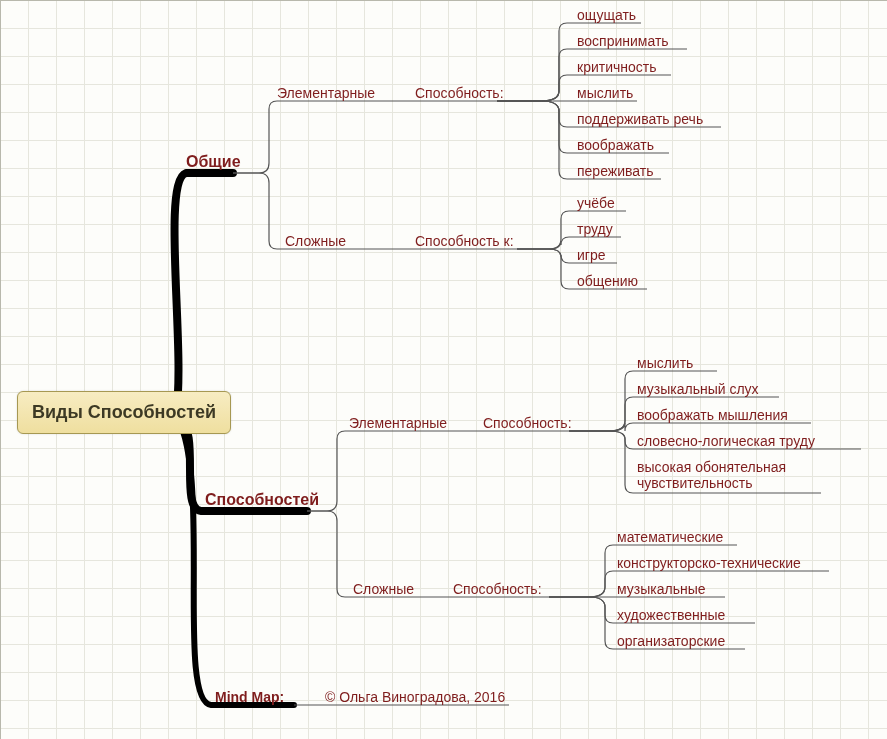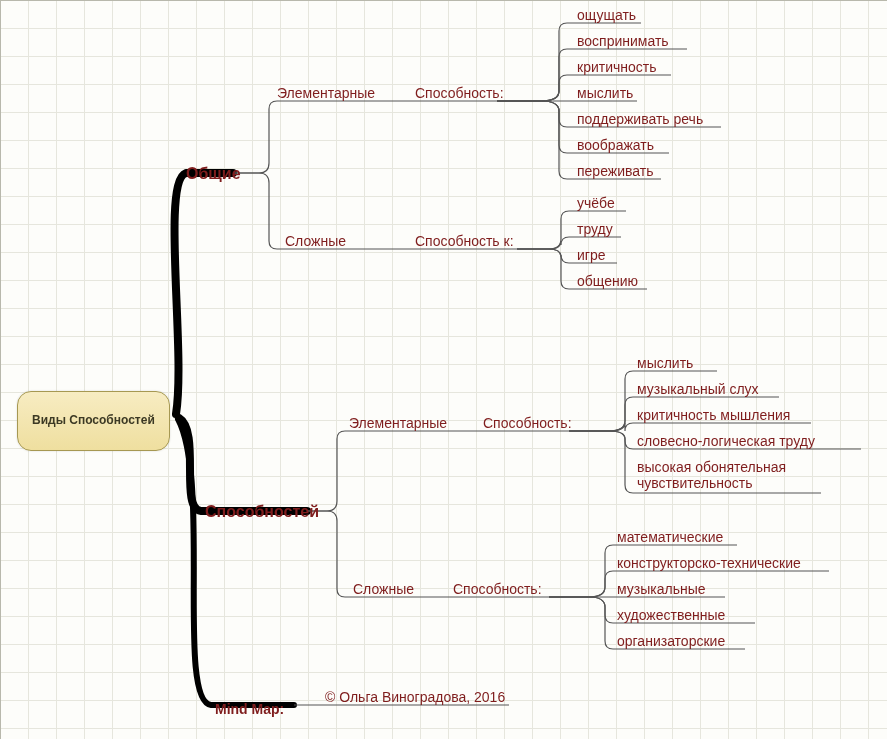--- a/index.html
+++ b/index.html
@@ -26,29 +26,29 @@
     height: 739px;
     pointer-events: none;
   }
   .node {
     position: absolute;
     white-space: nowrap;
     font-size: 14px;
     color: #7f1d1d;
     line-height: 1.15;
   }
-  .bold { font-weight: bold; margin-top: 12px; }
+  .bold { font-weight: bold; }
   .root-box {
-    font-size: 12px;
+    font-size: 18px;
     font-weight: bold;
     color: #3c3924;
     background: linear-gradient(#f7ecc2, #efdf9f);
     border: 1px solid #a69852;
-    border-radius: 14px;
-    padding: 22px 14px;
+    border-radius: 6px;
+    padding: 10px 14px;
     box-shadow: 0 0 2px rgba(0,0,0,0.15);
   }
   .wrap { white-space: normal; width: 200px; }
 </style>
 </head>
 <body>
 
 <svg class="lines">
 
   <path d="M 175 413 C 185 350, 160 180, 185 172 L 232 172" fill="none" stroke="#000" stroke-width="8" stroke-linejoin="round" stroke-linecap="round"></path>
@@ -113,21 +113,21 @@
 <div class="node" style="left:576px; top:194px">учёбе</div>
 <div class="node" style="left:576px; top:220px">труду</div>
 <div class="node" style="left:576px; top:246px">игре</div>
 <div class="node" style="left:576px; top:272px">общению</div>
 
 <div class="node bold" style="left:204px; top:490px; font-size:16px">Способностей</div>
 <div class="node" style="left:348px; top:414px">Элементарные</div>
 <div class="node" style="left:482px; top:414px">Способность:</div>
 <div class="node" style="left:636px; top:354px">мыслить</div>
 <div class="node" style="left:636px; top:380px">музыкальный слух</div>
-<div class="node" style="left:636px; top:406px">критичность мышления</div>
+<div class="node" style="left:636px; top:406px">воображать мышления</div>
 <div class="node" style="left:636px; top:432px">словесно-логическая труду</div>
 <div class="node wrap" style="left:636px; top:458px">высокая обонятельная чувствительность</div>
 
 <div class="node" style="left:352px; top:580px">Сложные</div>
 <div class="node" style="left:452px; top:580px">Способность:</div>
 <div class="node" style="left:616px; top:528px">математические</div>
 <div class="node" style="left:616px; top:554px">конструкторско-технические</div>
 <div class="node" style="left:616px; top:580px">музыкальные</div>
 <div class="node" style="left:616px; top:606px">художественные</div>
 <div class="node" style="left:616px; top:632px">организаторские</div>

